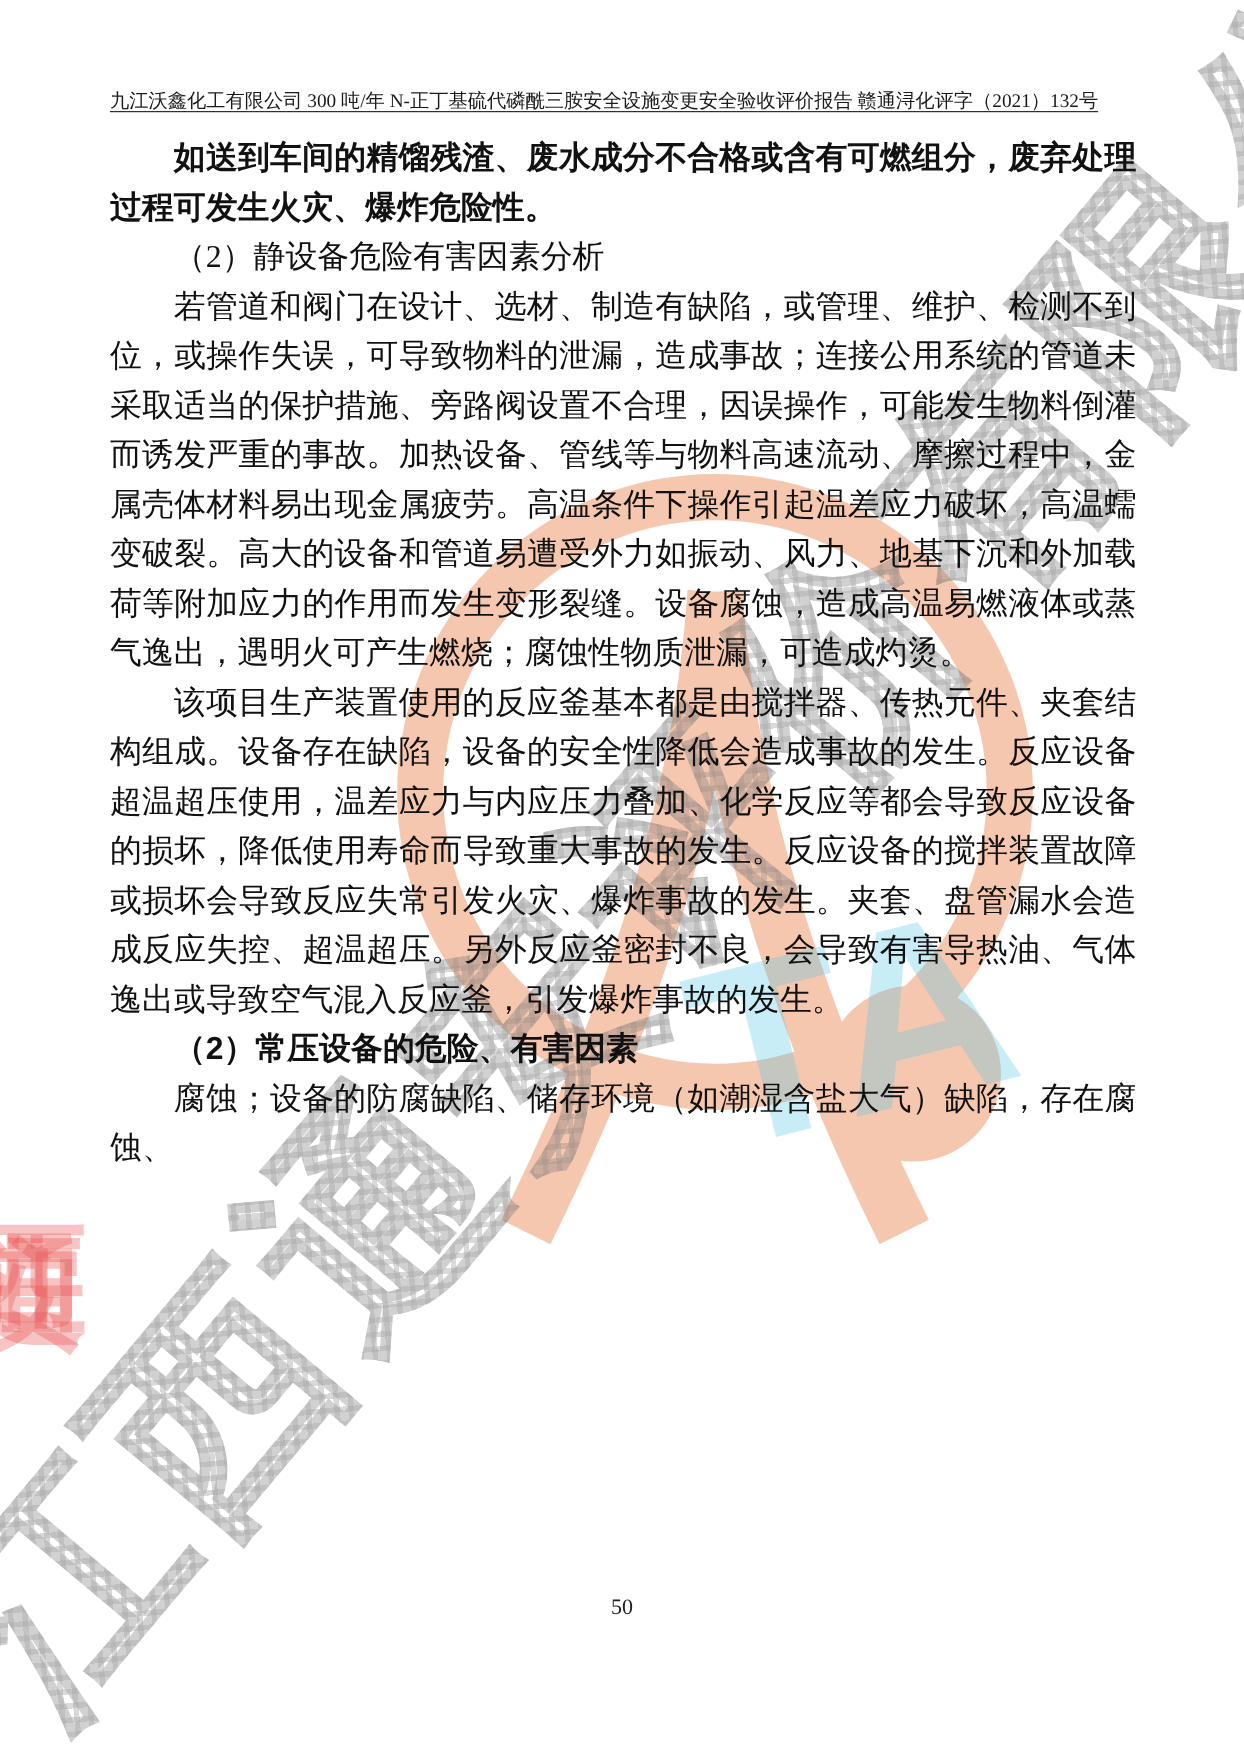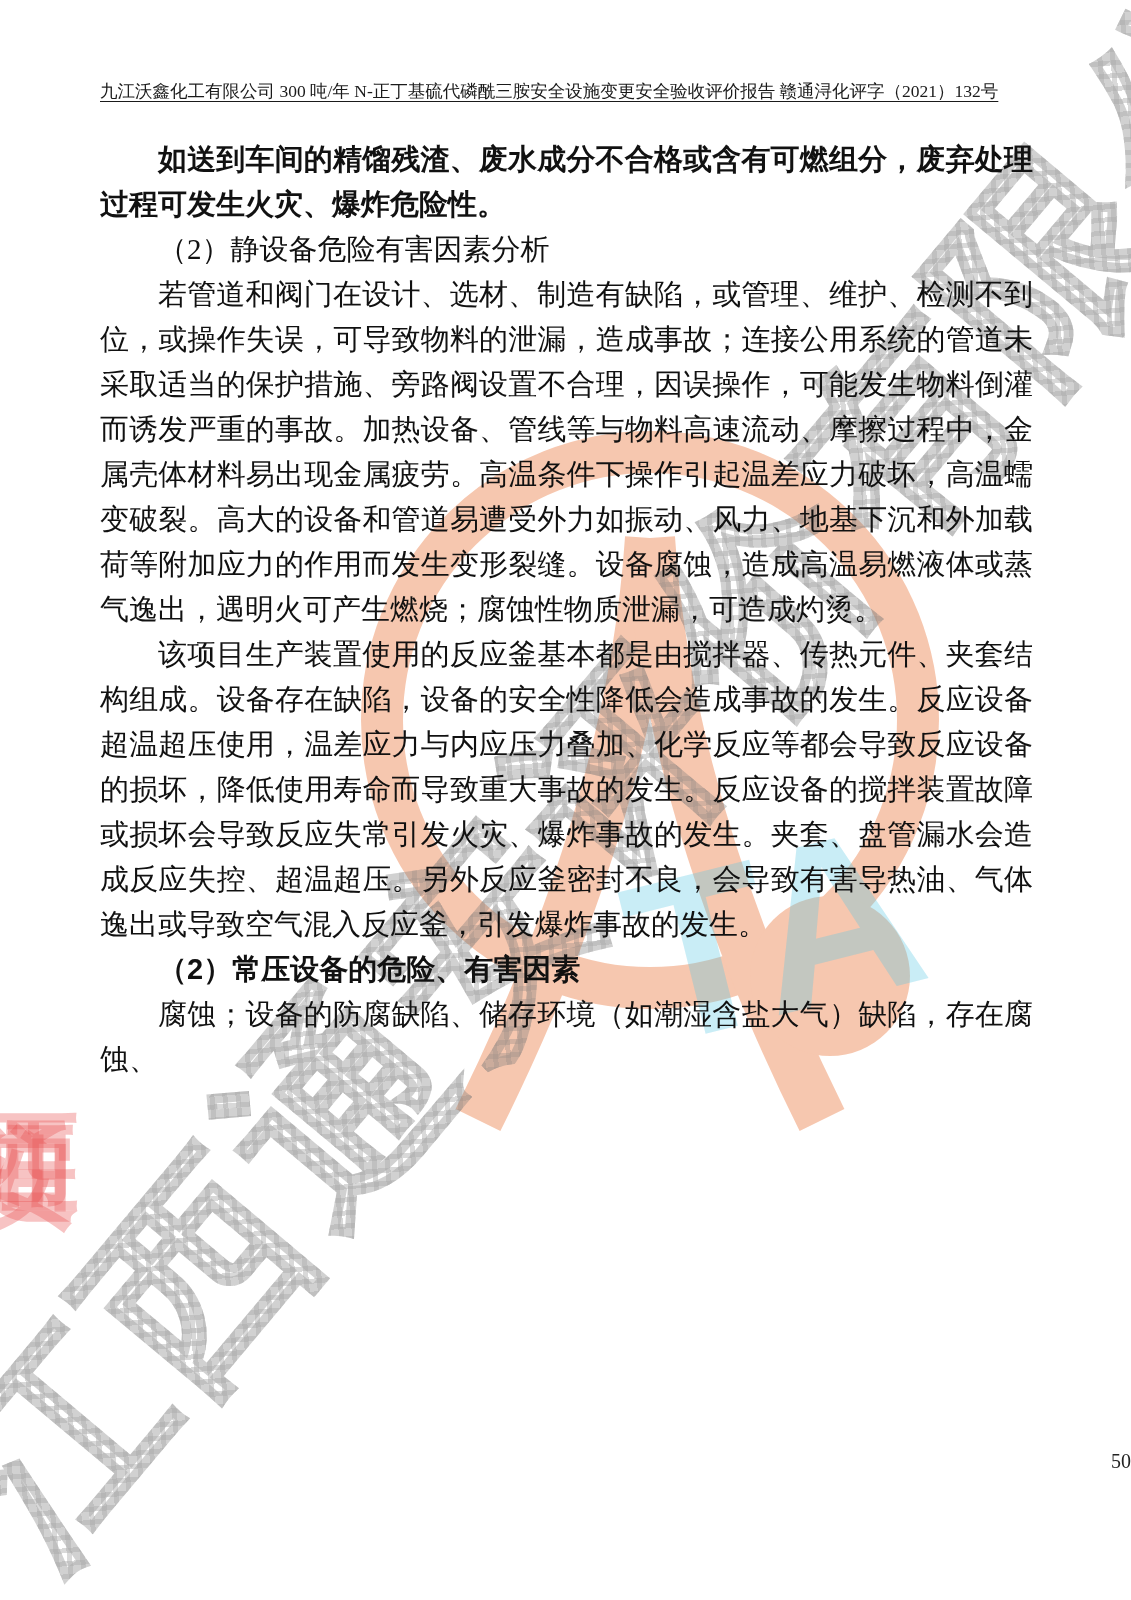--- a/index.html
+++ b/index.html
@@ -64,35 +64,35 @@
   
   .content{
     position:absolute;left:100px;top:78px;width:933px;
     z-index:3;
   }
   .doc-header{
     font-size:17.5px;line-height:26px;
     color:#1a1a1a;
     text-decoration:underline;
     text-underline-offset:4px;
-    margin-bottom:33px;
+    margin-bottom:18px;
   }
   .body-text{font-size:29px;line-height:45px;color:#111;}
   .body-text p{
     margin:0;text-align:justify;text-indent:2em;
   }
   .body-text p.bold,
   .body-text p.h-num{
     font-weight:bold;
     font-family:Liberation Sans, sans-serif;
   }
   .body-text p.h-num{text-indent:0;letter-spacing:1px;}
   .page-number{
     position:absolute;left:0;right:0;top:1450px;
-    text-align:right;font-size:20px;color:#222;
+    text-align:center;font-size:20px;color:#222;
     z-index:3;
   }
 </style>
 </head>
 <body>
 
 <div class="page">
 
   <svg class="wm-stamp" viewBox="0 0 640 720" xmlns="http://www.w3.org/2000/svg">
     <circle cx="320" cy="300" r="268" fill="none" stroke="#F09A6E" stroke-width="42"></circle>

